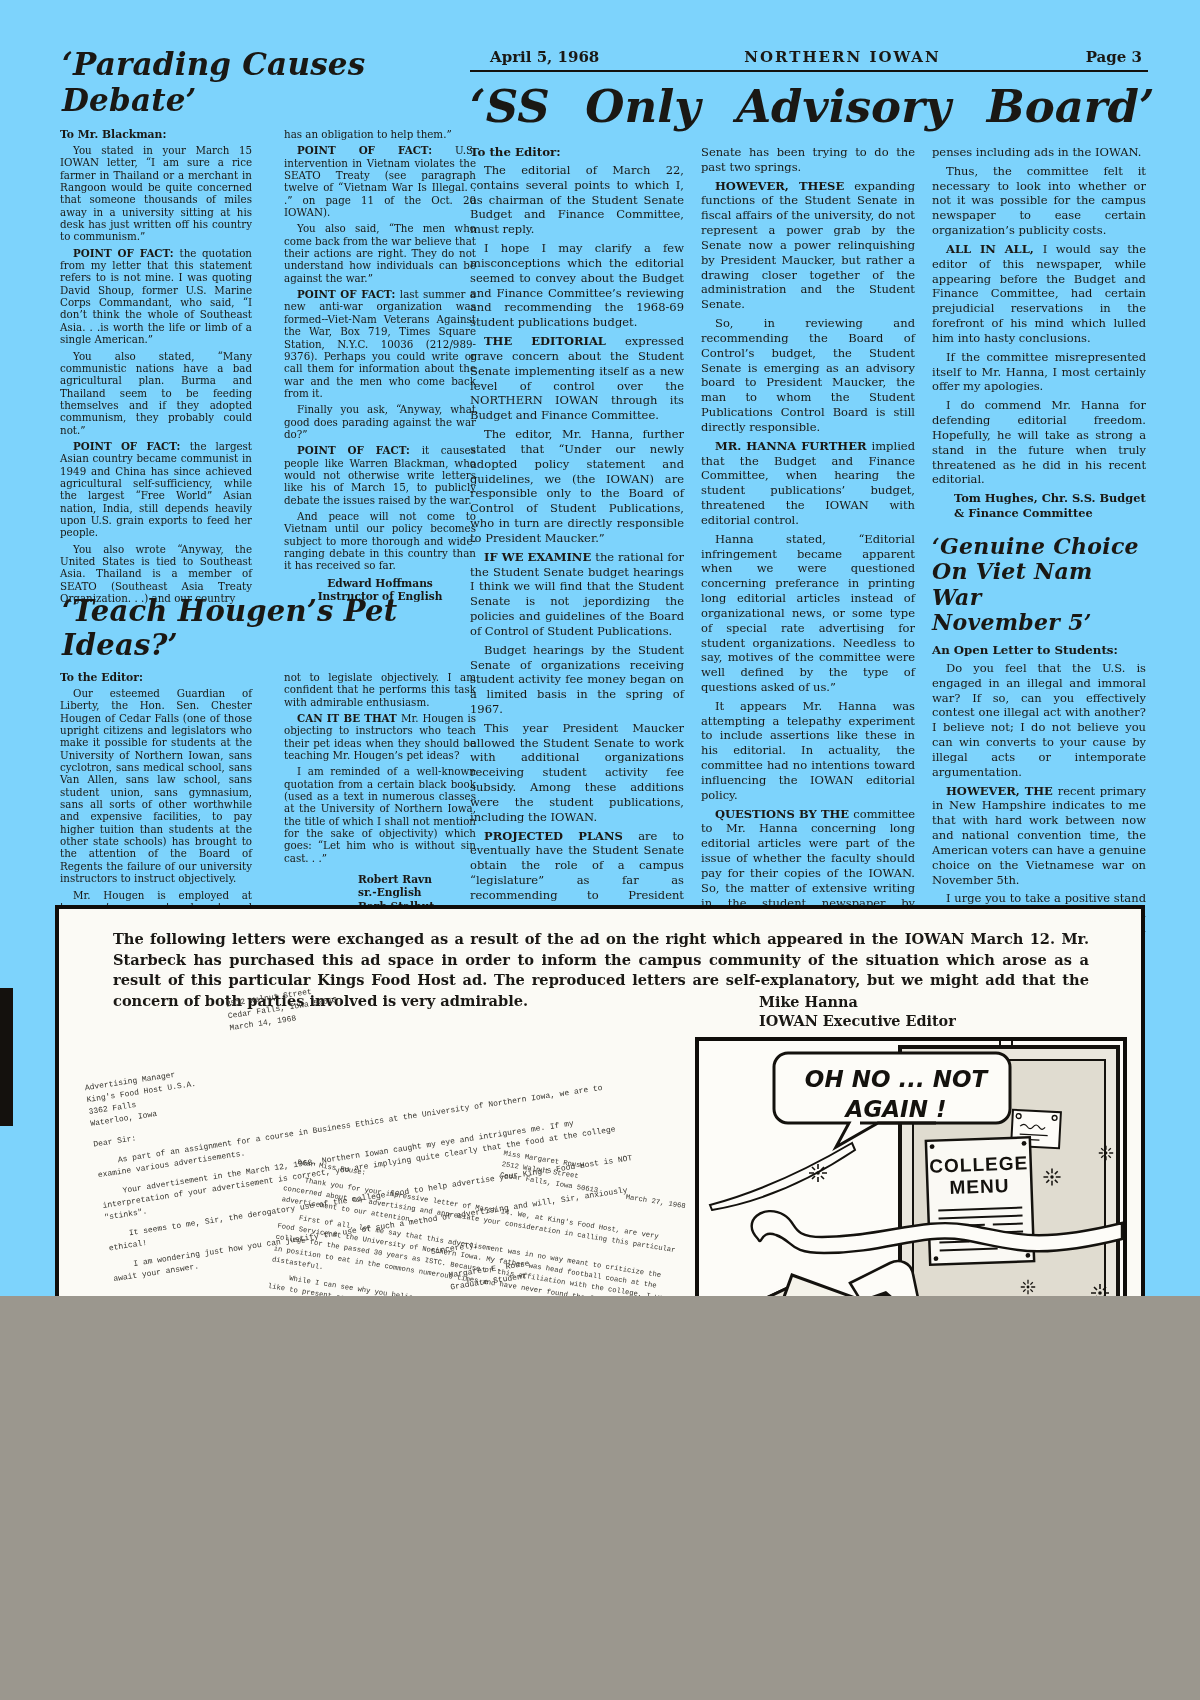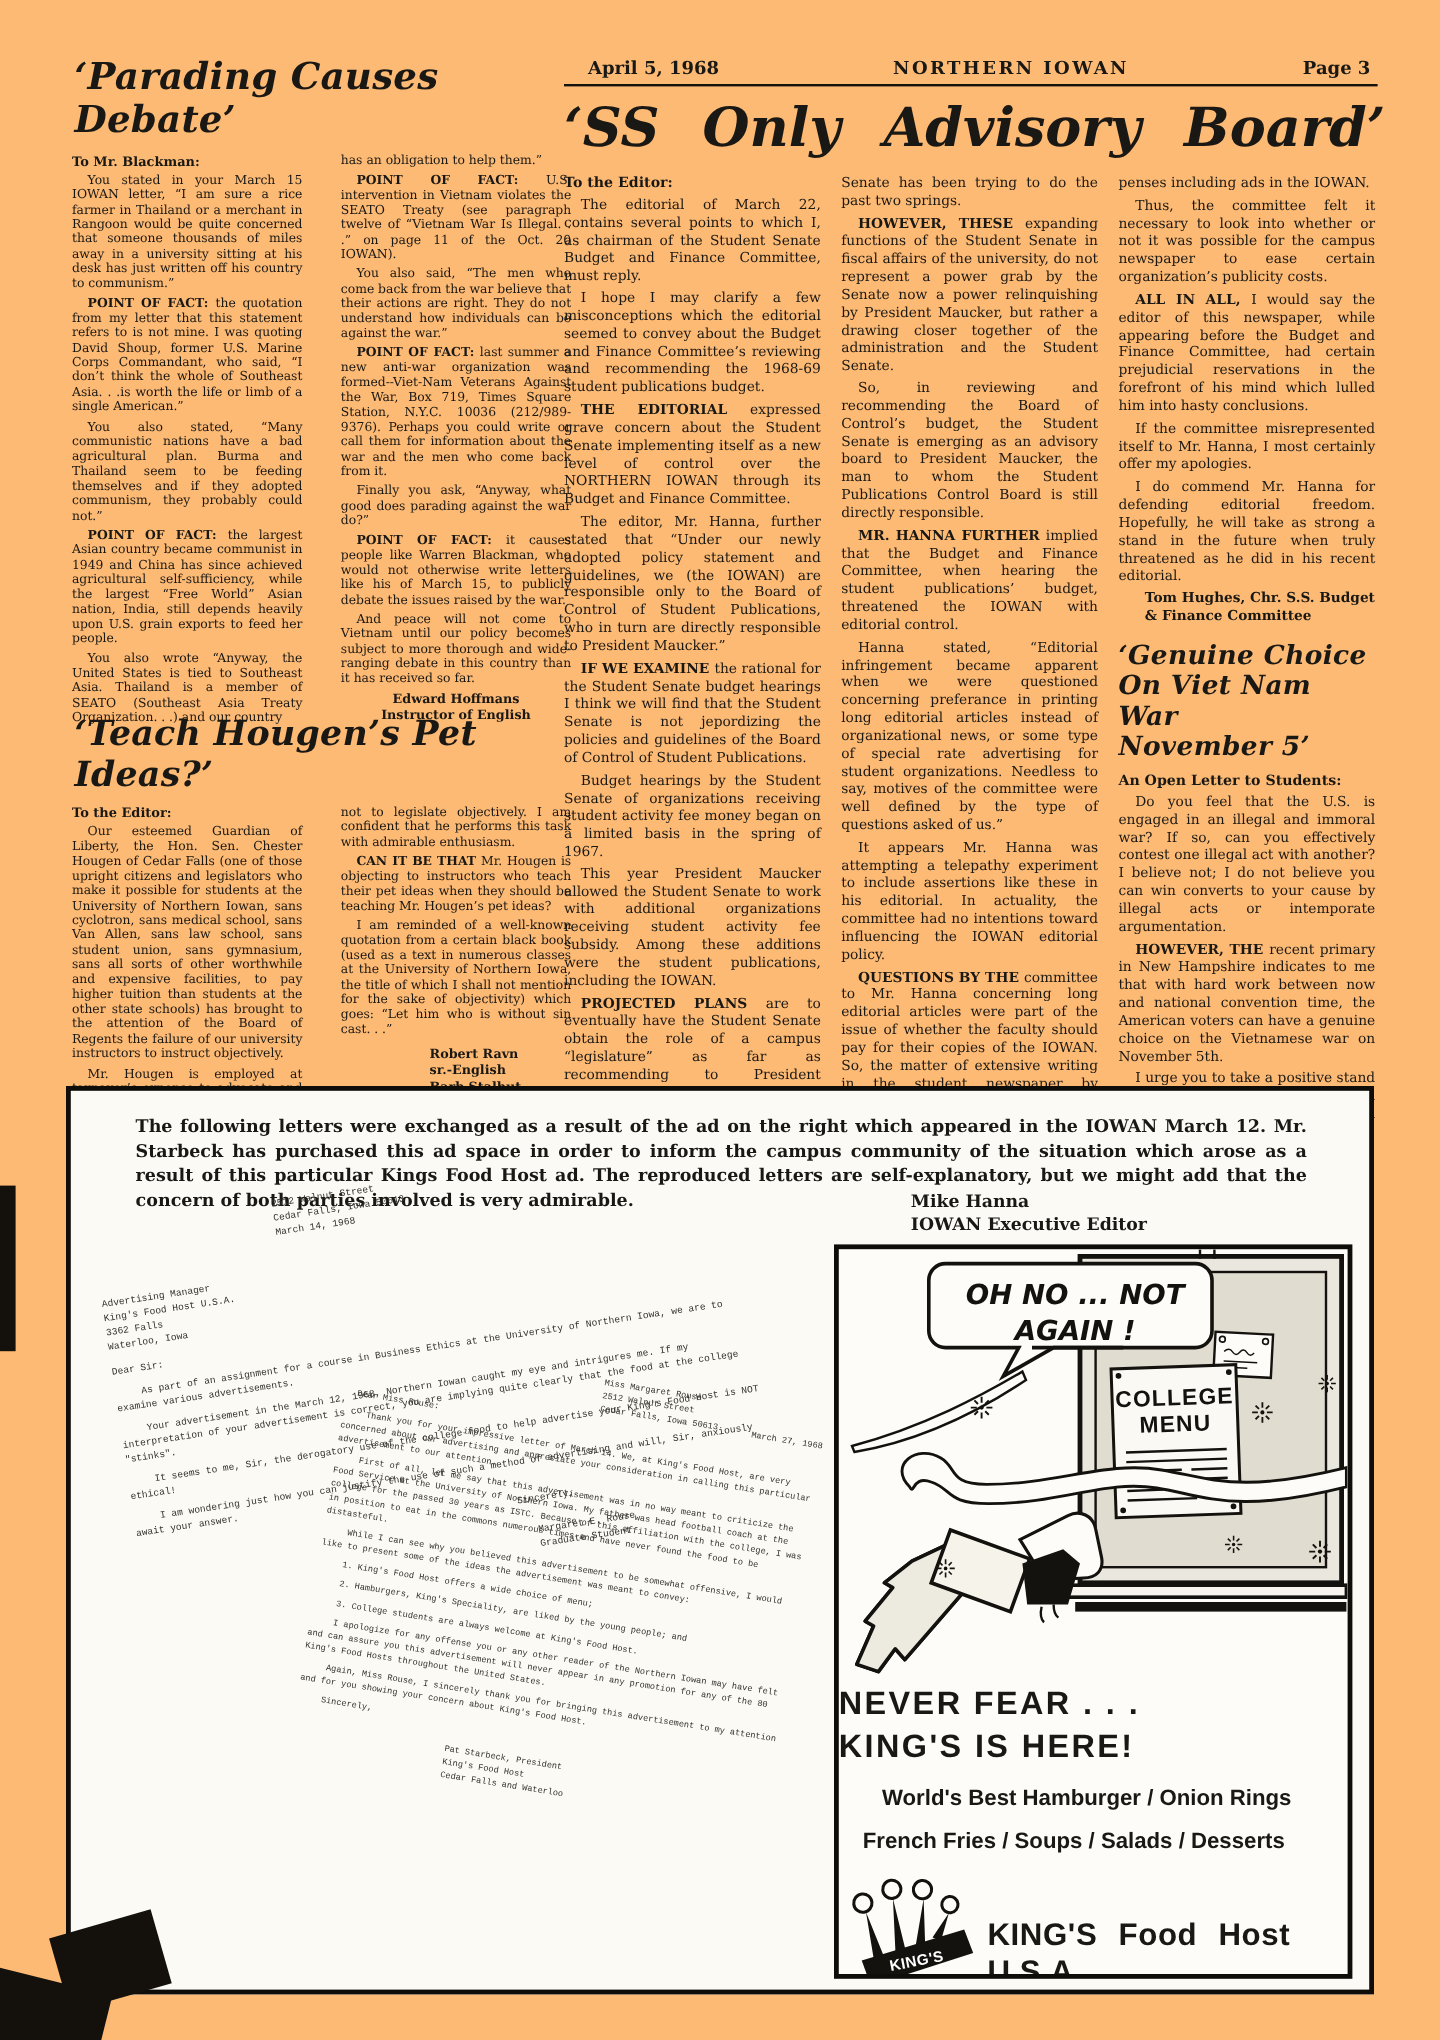--- a/index.html
+++ b/index.html
@@ -1,16 +1,16 @@
 <!DOCTYPE html>
 <html><head>
 <meta charset="utf-8">
 <style>
   html,body{margin:0;padding:0;background:#9b978e;}
-  .sheet{position:relative;width:1200px;height:1700px;background:#fdba74;overflow:hidden;
+  .sheet{position:relative;width:1200px;height:1296px;background:#7dd3fc;overflow:hidden;
          font-family:"DejaVu Serif",serif;color:#1a1814;}
   
   .bodytext{font-size:10.3px;line-height:1.2;text-align:justify;}
   .bodytext p{margin:0 0 4px;text-indent:13px;}
   .bodytext p.ni{text-indent:0;}
   .salut{font-weight:700;font-size:10.8px;margin:0 0 3px;}
   .cols{display:flex;gap:32px;}
   .ncol{flex:0 0 192px;width:192px;}
   h1.head{font-style:italic;font-weight:700;margin:0;letter-spacing:.2px;}
   

